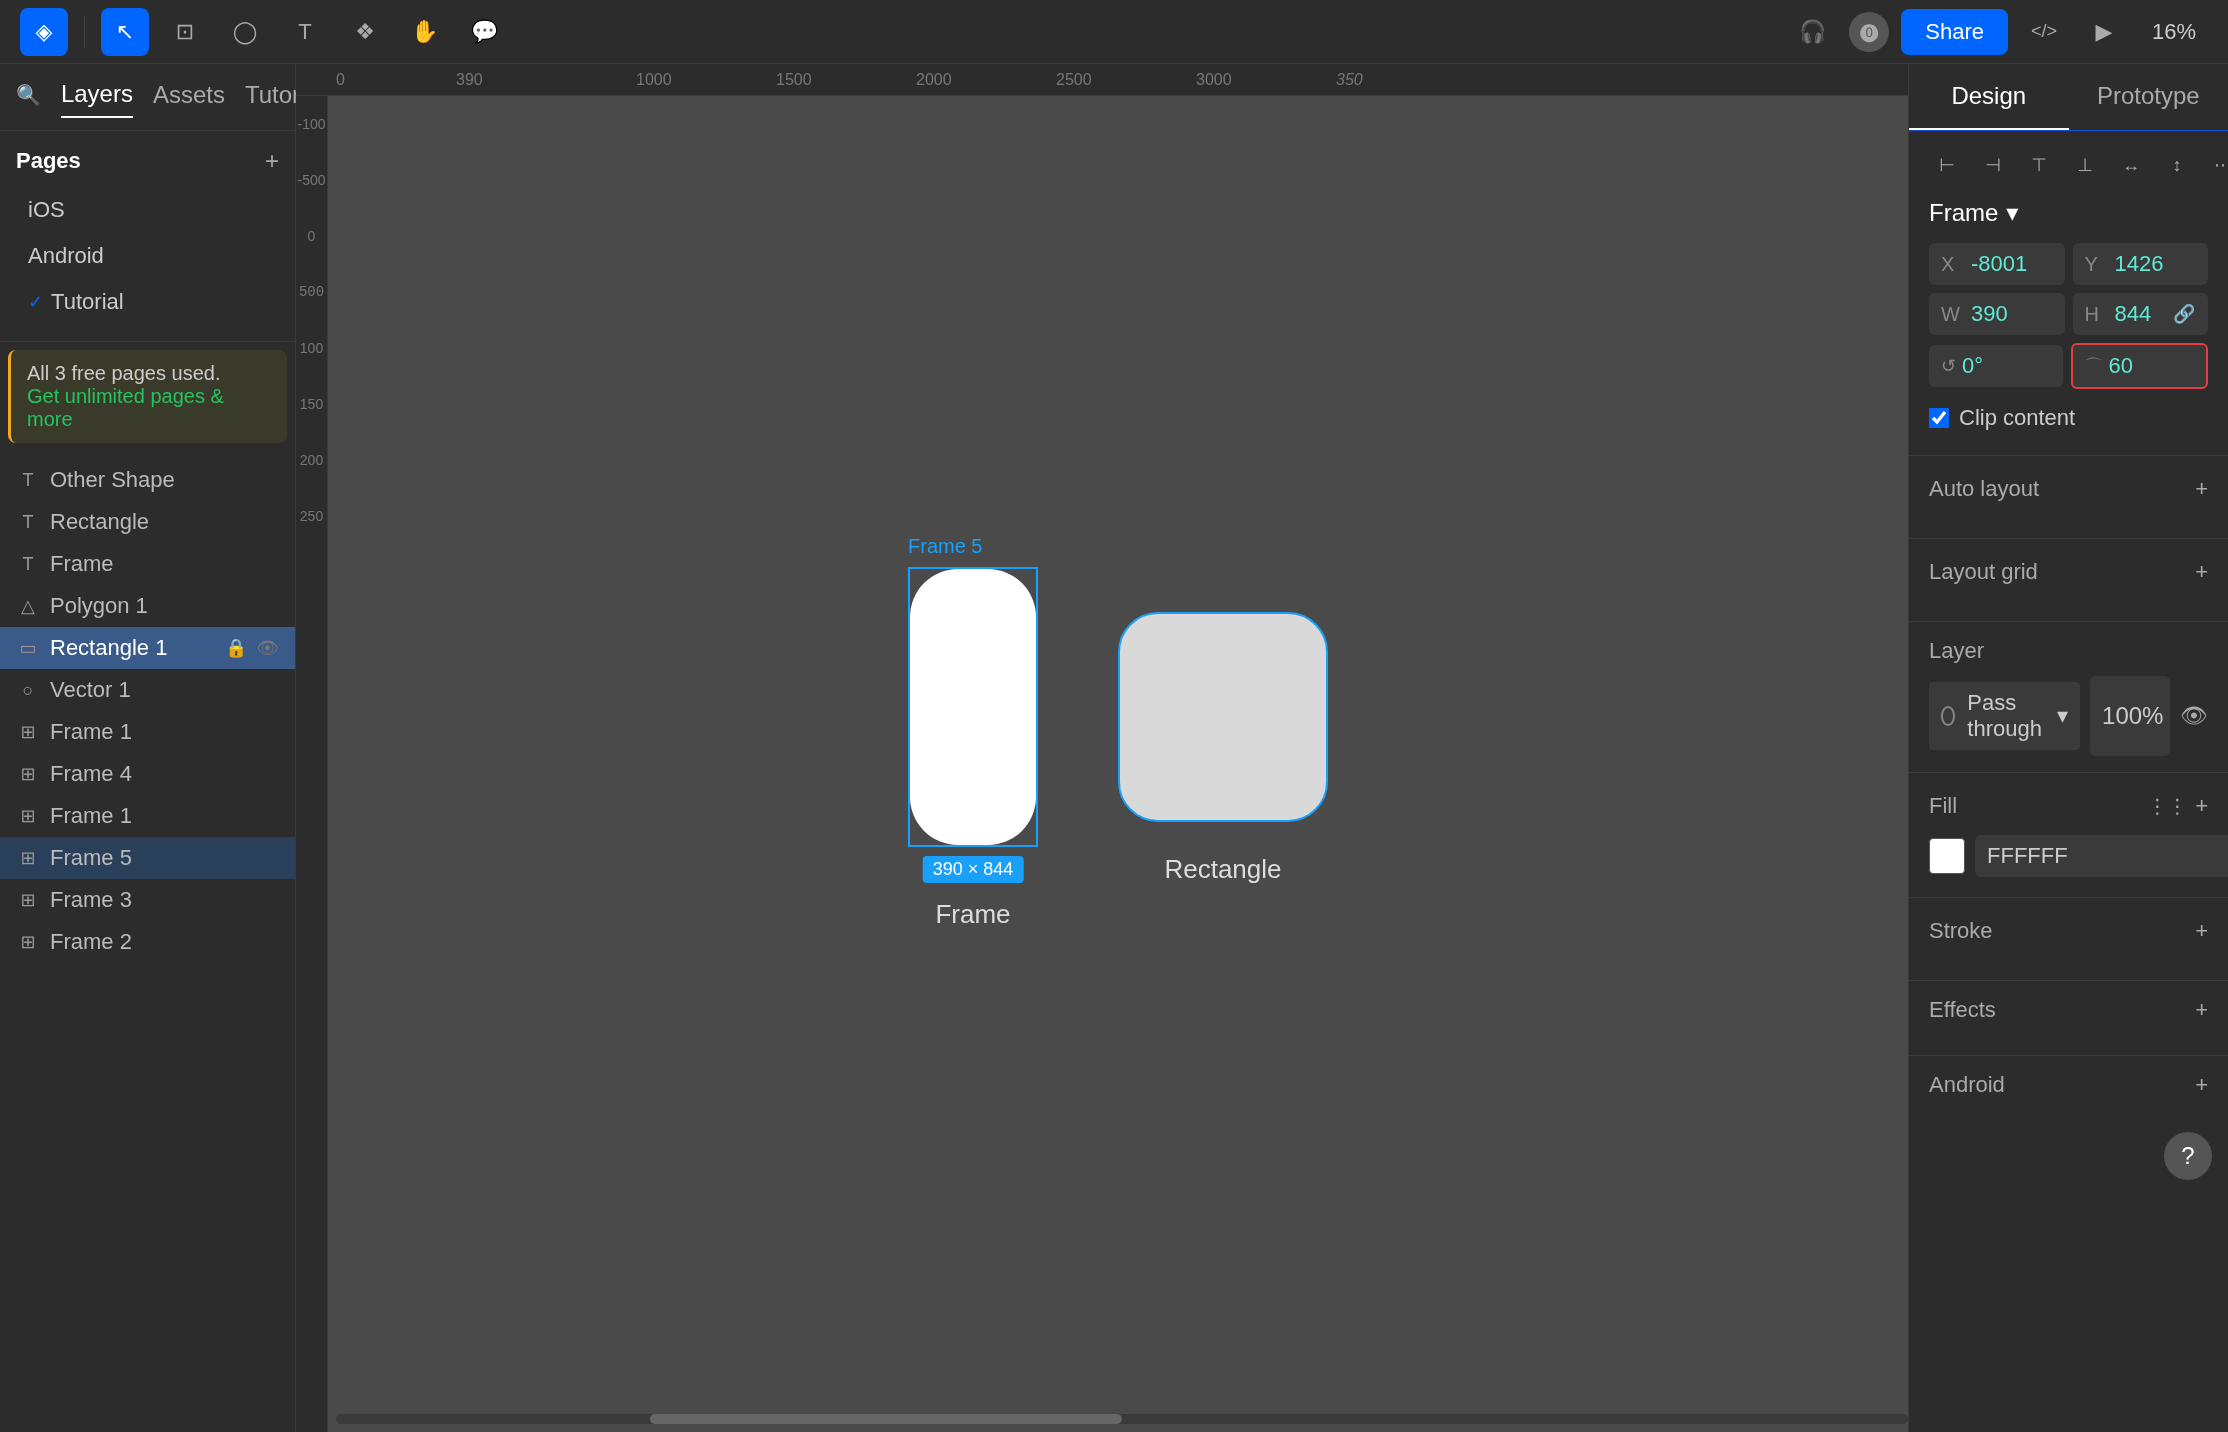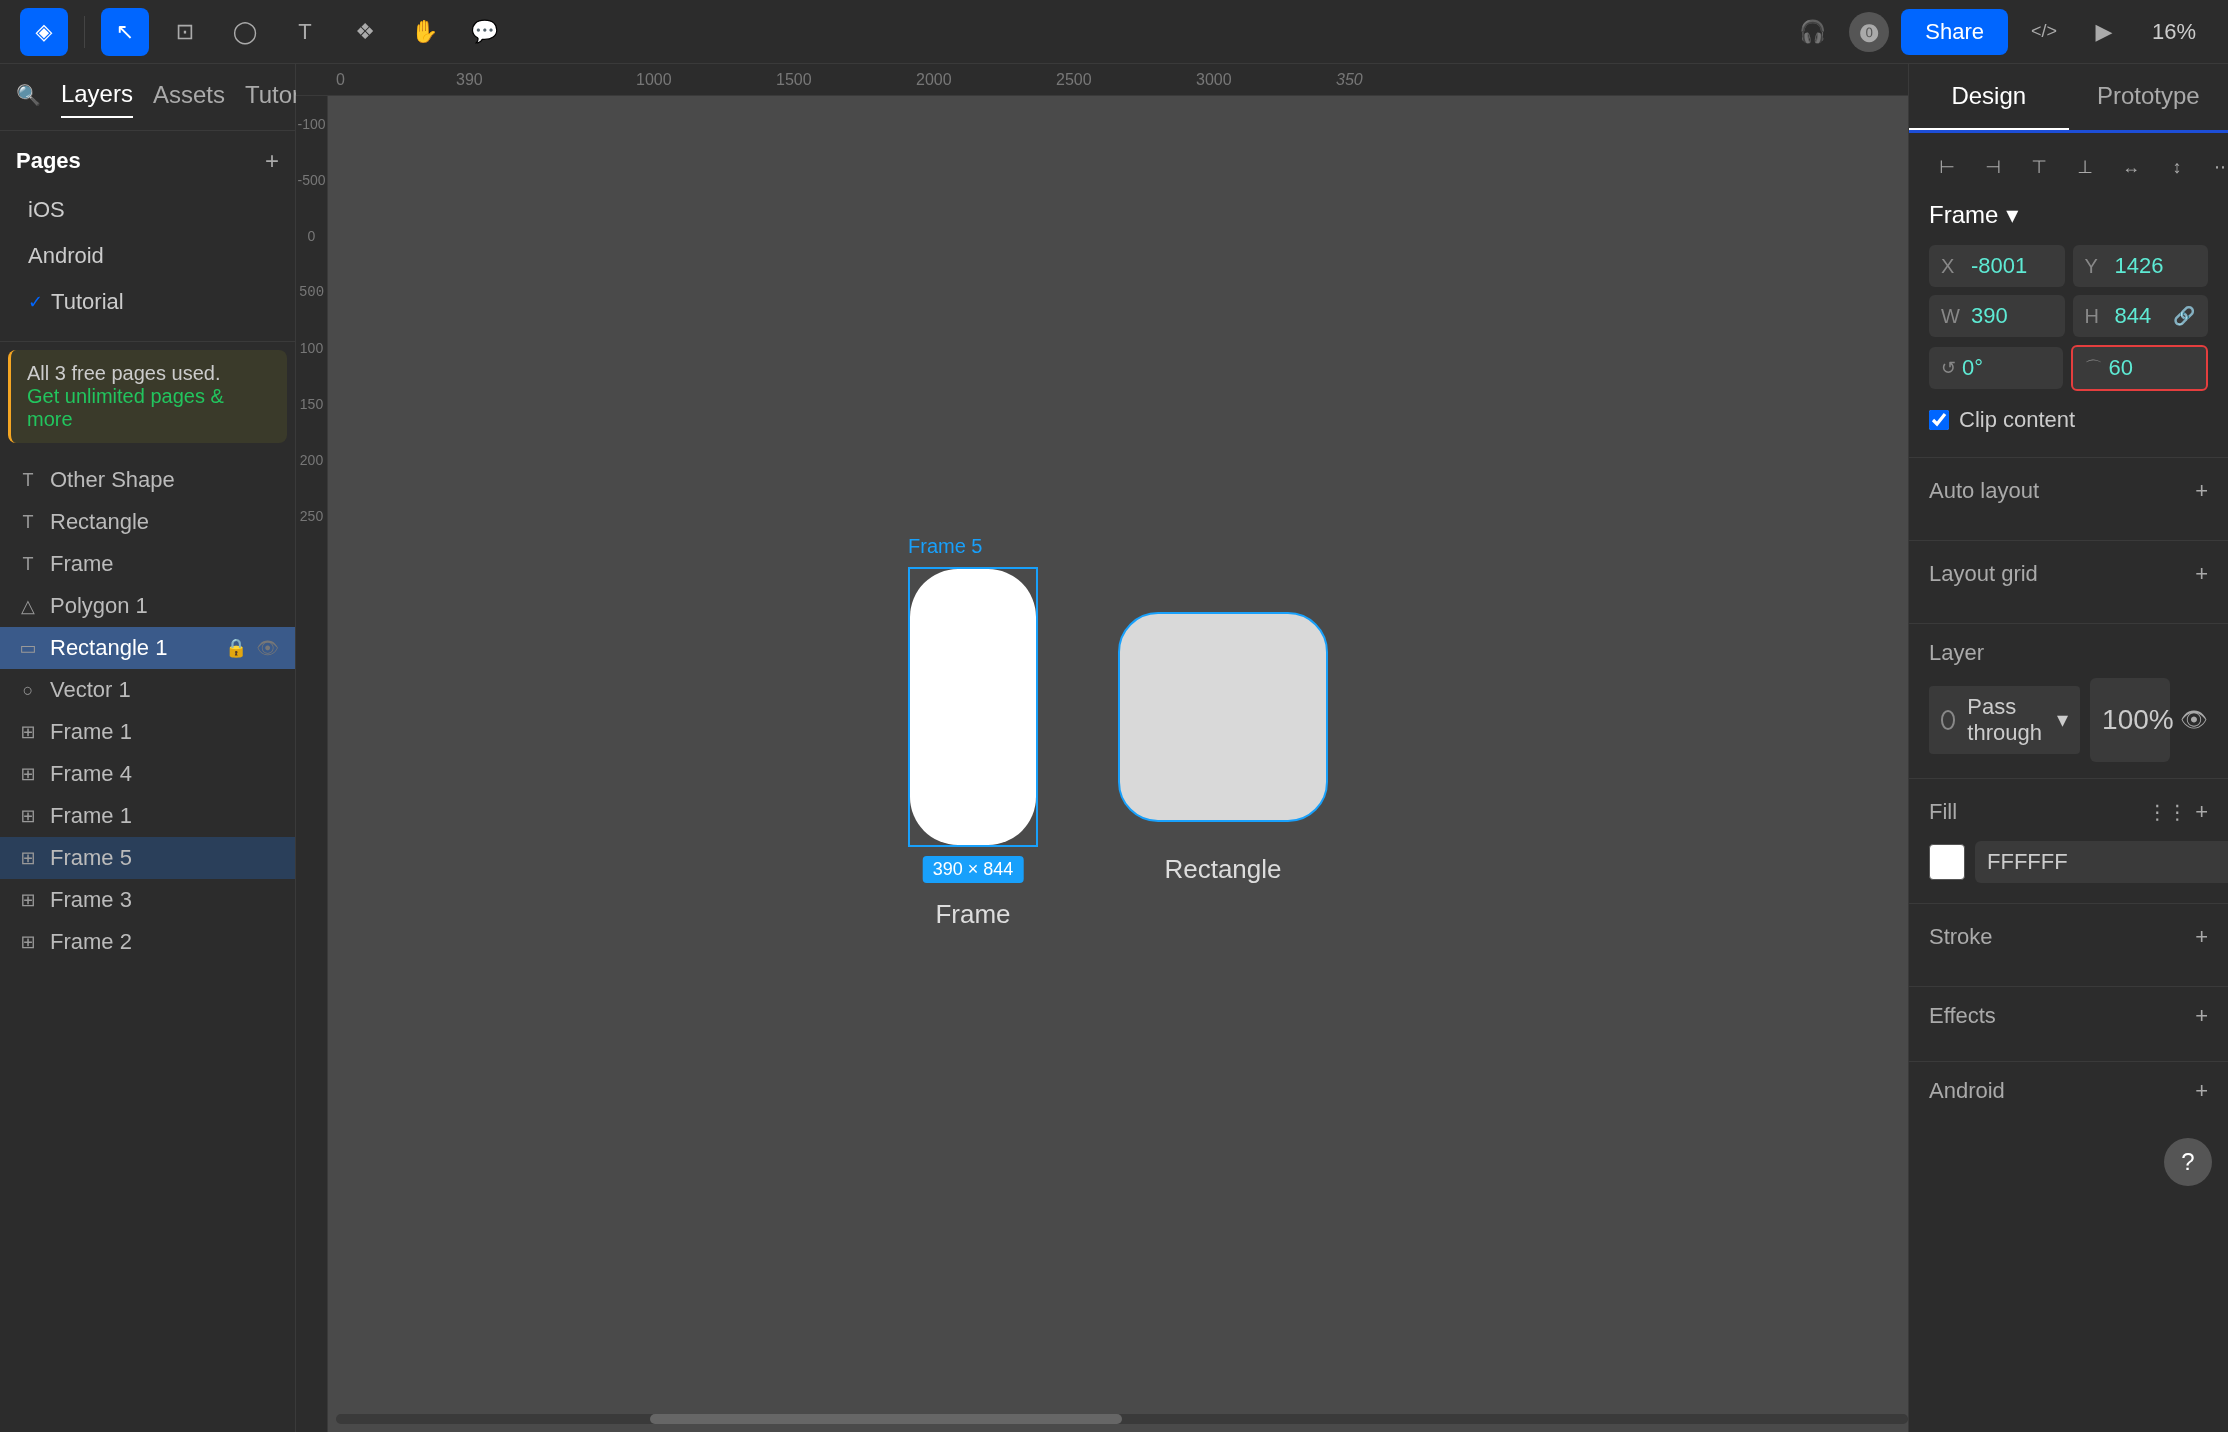--- a/index.html
+++ b/index.html
@@ -105,21 +105,21 @@
 
     .rectangle-box {
       background: #d9d9d9; border-radius: 48px; border: 2px solid #18a0fb;
     }
 
     
     .right-panel {
       width: 320px; background: #2c2c2c; border-left: 1px solid #3a3a3a;
       display: flex; flex-direction: column; overflow-y: auto; flex-shrink: 0;
     }
-    .right-panel-tabs { display: flex; border-bottom: 3px solid #1d4ed8; }
+    .right-panel-tabs { display: flex; border-bottom: 1px solid #1d4ed8; }
     .right-panel-tab { flex: 1; text-align: center; padding: 18px 0; font-size: 24px; cursor: pointer; color: #aaa; }
     .right-panel-tab.active { color: #fff; border-bottom: 2px solid #fff; }
 
     .section { padding: 20px 20px; border-bottom: 1px solid #3a3a3a; }
     .section-header { display: flex; align-items: center; justify-content: space-between; margin-bottom: 16px; }
     .section-title { font-size: 22px; color: #aaa; font-weight: 500; }
     .section-add { color: #aaa; font-size: 22px; cursor: pointer; }
 
     
     .frame-section { padding: 16px 20px; border-bottom: 1px solid #3a3a3a; }
@@ -137,21 +137,21 @@
     .corner-icon { font-size: 18px; color: #888; }
 
     .clip-row { display: flex; align-items: center; gap: 10px; padding: 8px 0; }
     .clip-checkbox { width: 20px; height: 20px; accent-color: #0066ff; }
     .clip-label { font-size: 22px; color: #ccc; }
 
     
     .layer-section { padding: 16px 20px; border-bottom: 1px solid #3a3a3a; }
     .layer-row { display: flex; align-items: center; gap: 10px; }
     .blend-mode { display: flex; align-items: center; gap: 6px; background: #3a3a3a; border-radius: 4px; padding: 8px 12px; flex: 1; cursor: pointer; font-size: 22px; color: #ccc; }
-    .opacity-field { display: flex; align-items: center; gap: 6px; background: #3a3a3a; border-radius: 6px; padding: 26px 12px; width: 80px; font-size: 28px; color: #ccc; }
+    .opacity-field { display: flex; align-items: center; gap: 6px; background: #3a3a3a; border-radius: 6px; padding: 26px 12px; width: 80px; font-size: 24px; color: #ccc; }
     .eye-btn { color: #aaa; cursor: pointer; font-size: 22px; }
 
     
     .fill-row { display: flex; align-items: center; gap: 10px; margin-top: 12px; }
     .fill-swatch { width: 36px; height: 36px; border-radius: 4px; cursor: pointer; border: 1px solid #555; flex-shrink: 0; }
     .fill-hex { background: #3a3a3a; border: none; color: #ccc; font-size: 22px; padding: 8px 12px; border-radius: 6px; flex: 1; outline: none; }
 
     
     .effects-section { padding: 16px 20px; border-bottom: 1px solid #3a3a3a; }
 

